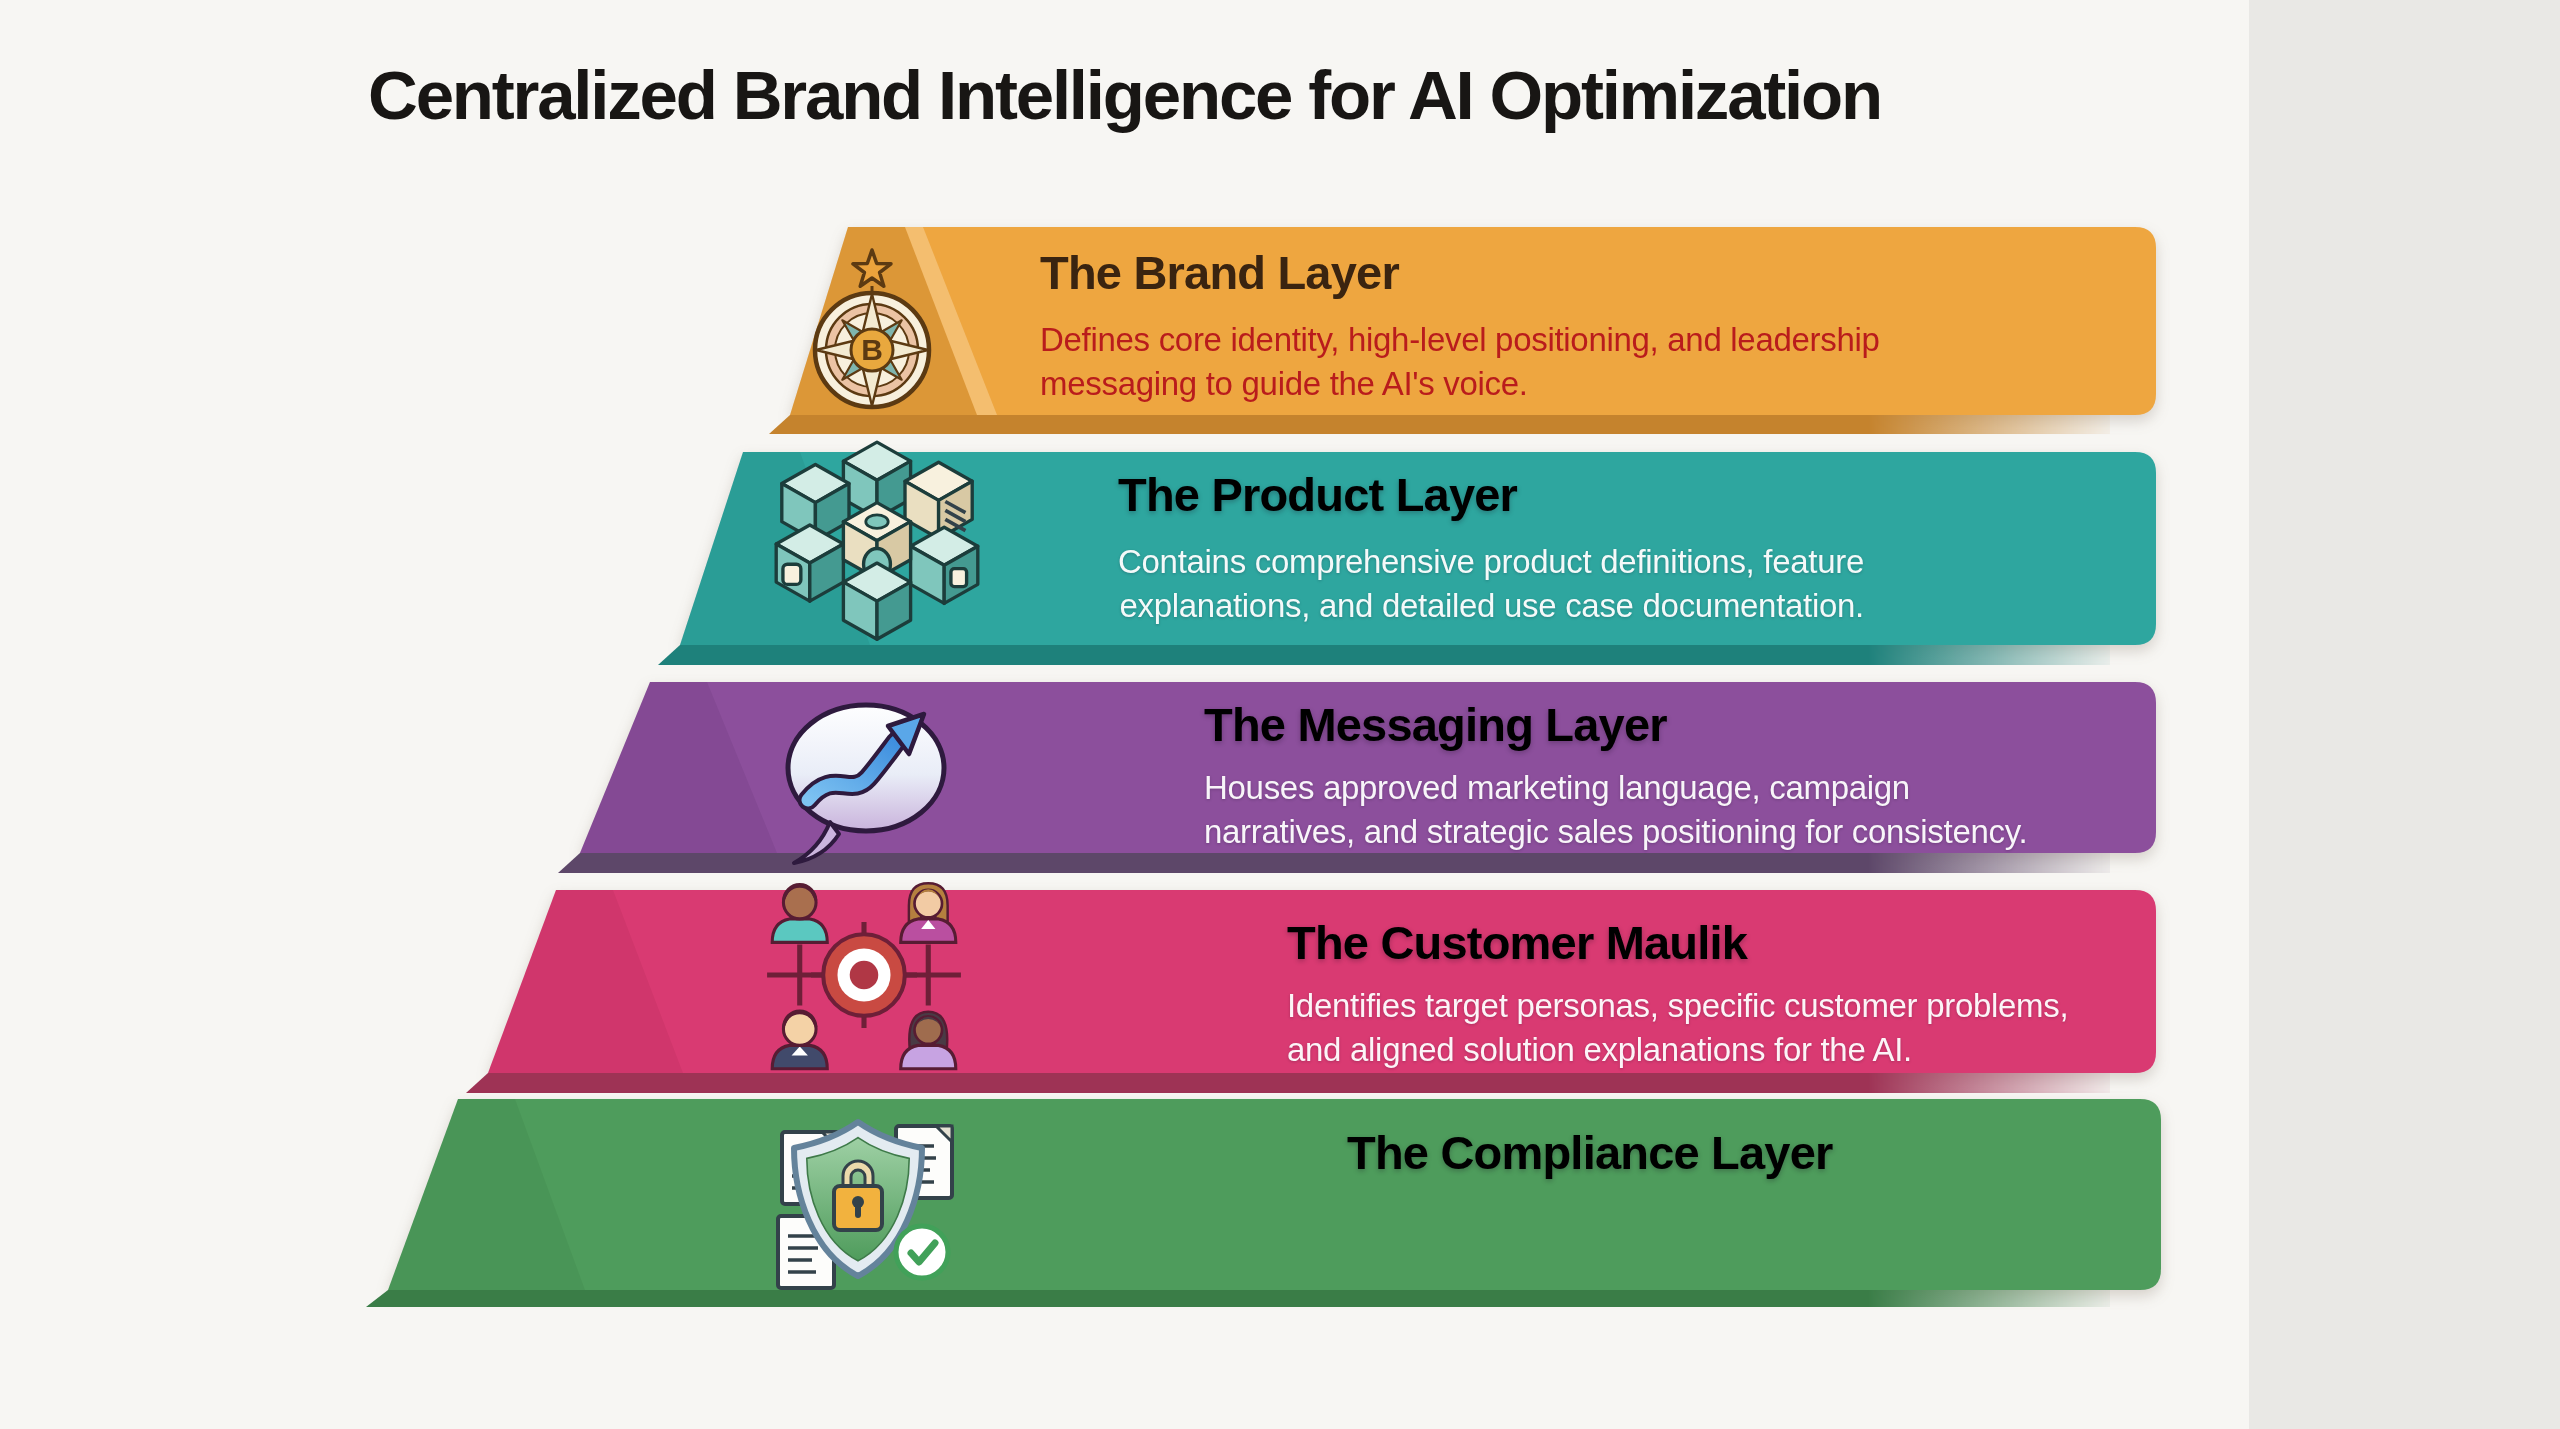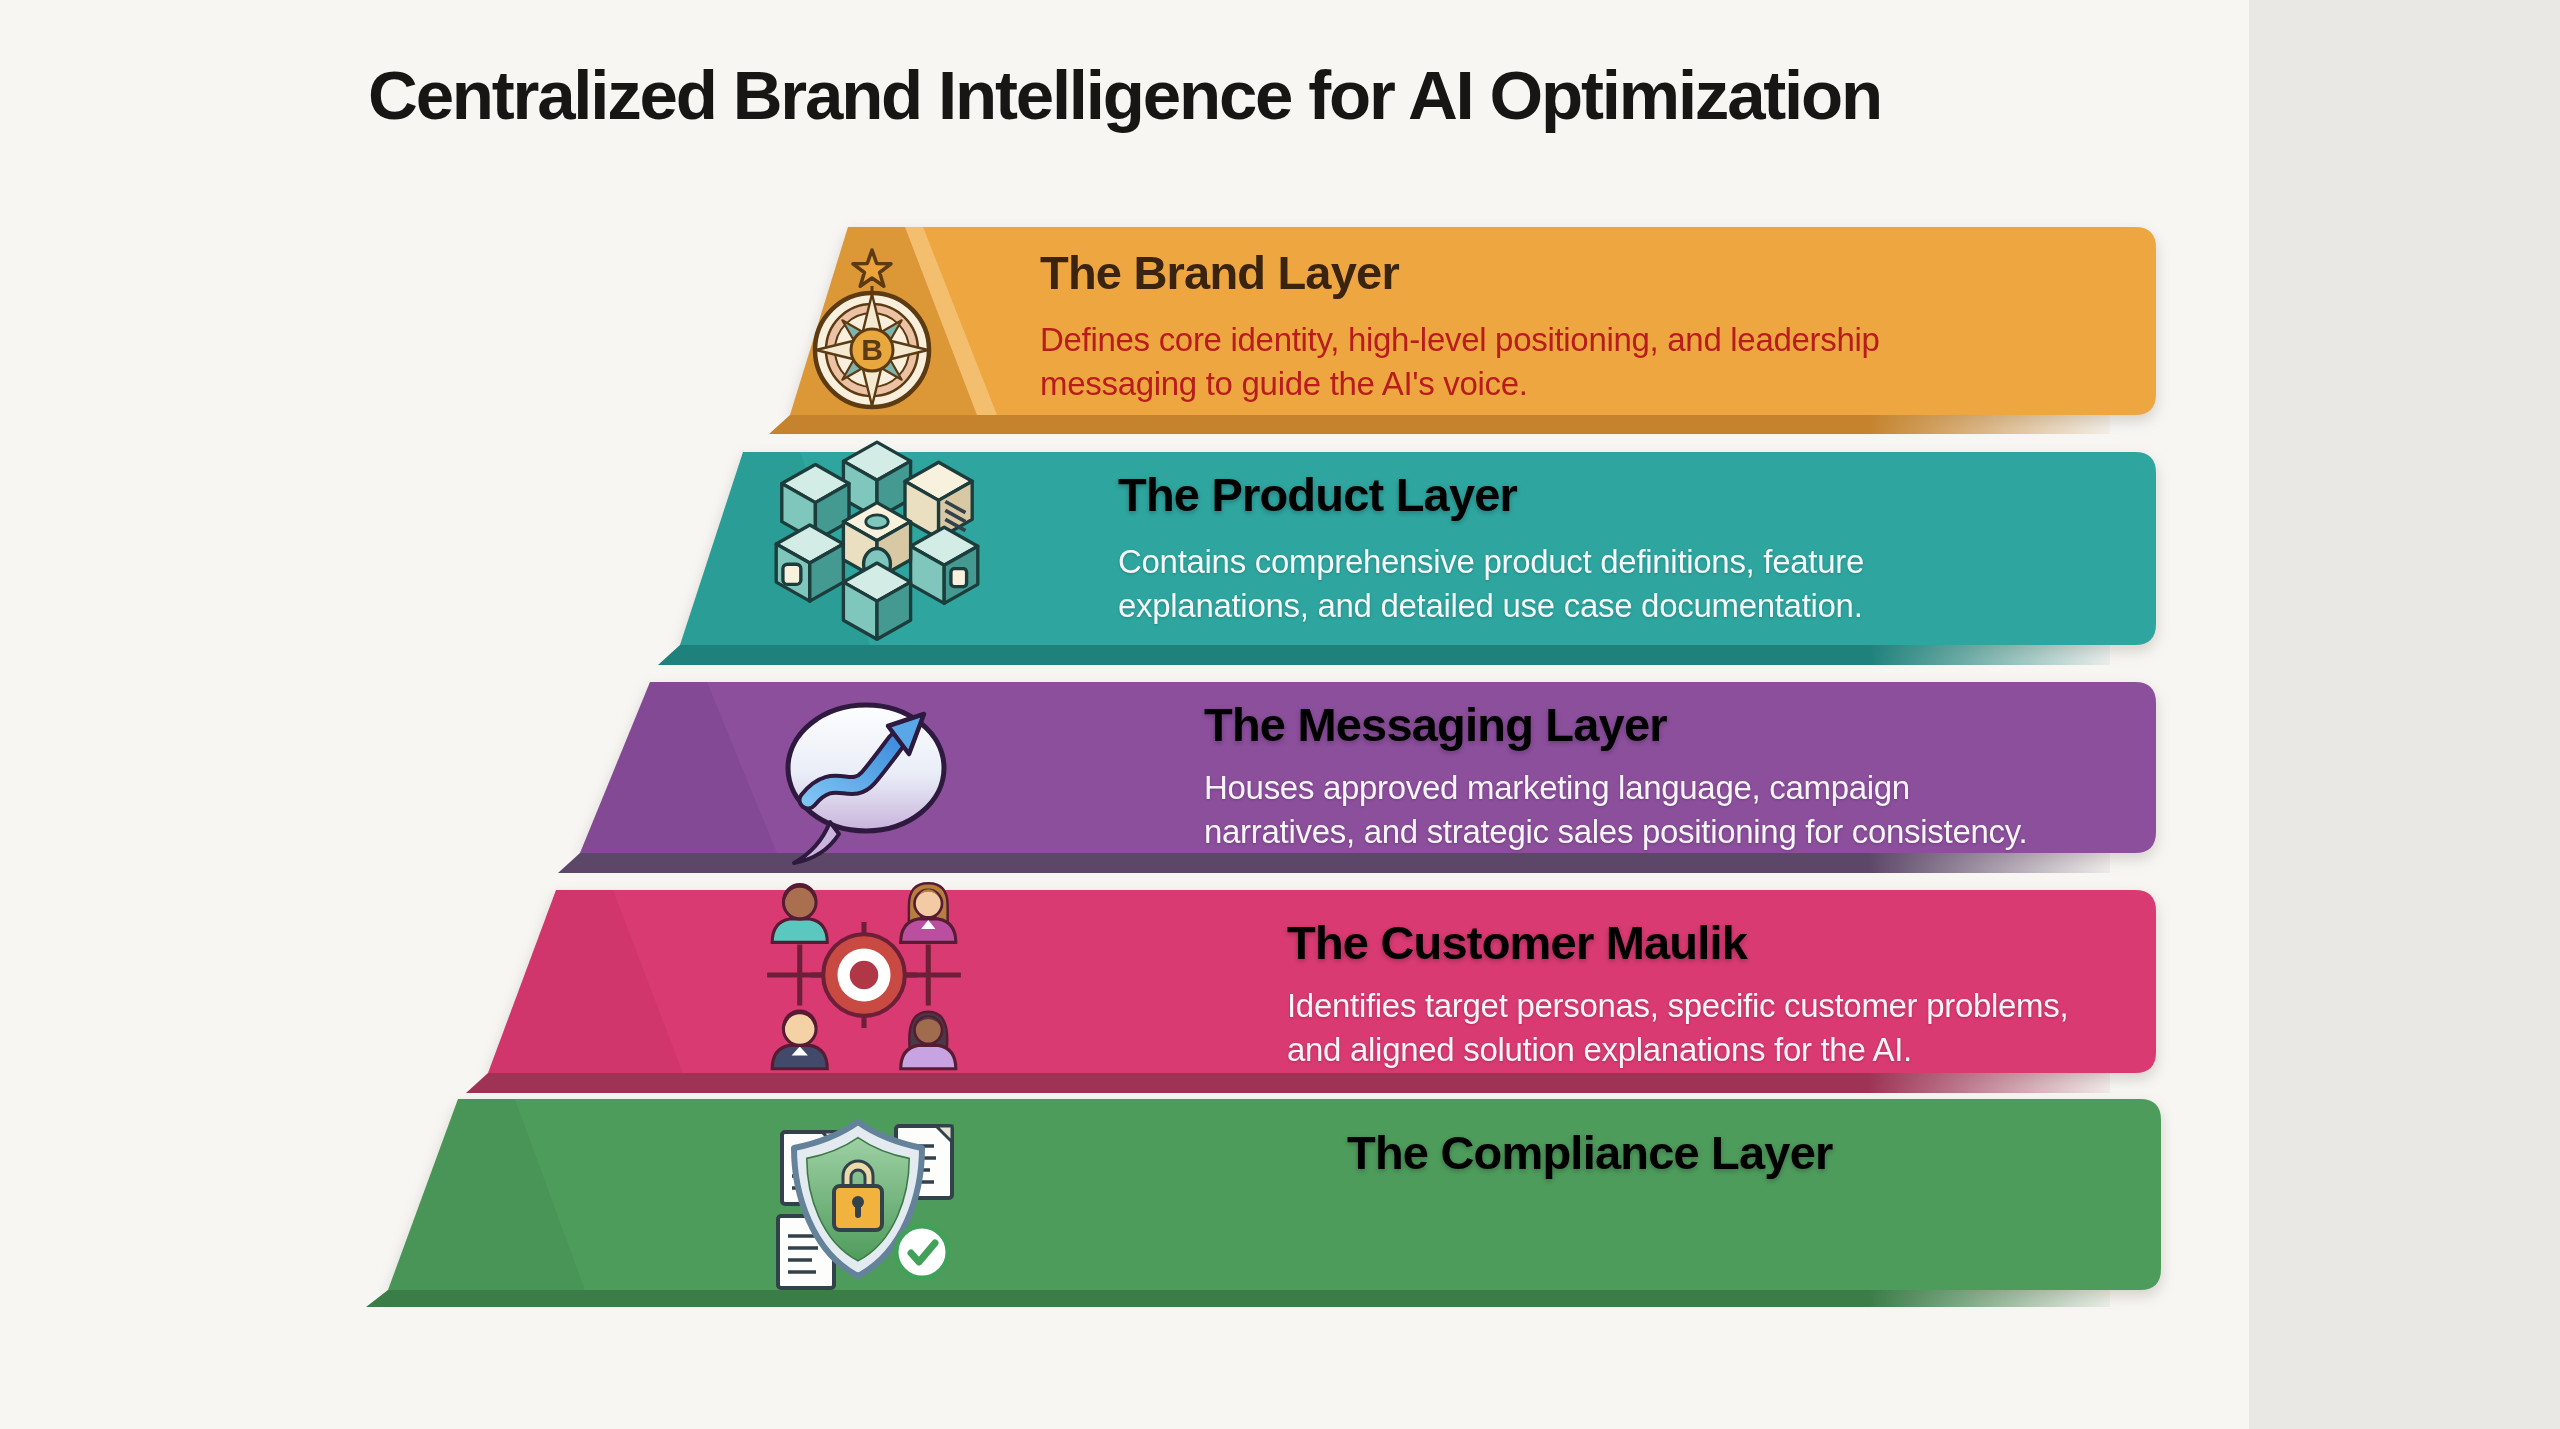--- a/index.html
+++ b/index.html
@@ -18,21 +18,21 @@
   .layer-heading{
     font-size:47px;font-weight:700;letter-spacing:-.8px;line-height:54px;white-space:nowrap;
   }
   .layer-desc span{display:block;white-space:nowrap;}
   .layer-desc{font-size:33px;font-weight:400;letter-spacing:-.3px;line-height:44px;}
   .light .layer-heading{color:#000000;text-shadow:0 2px 5px rgba(20,10,30,.28);}
   .light .layer-desc{color:rgba(255,255,255,.95);text-shadow:0 1px 3px rgba(20,10,30,.22);}
   .dark .layer-heading{color:#3A2410;}
   .dark .layer-desc{color:#b91c1c;}
   .lt1{left:1040px;top:246px;} .lb1{left:1040px;top:318px;}
-  .lt2{left:1118px;top:468px;} .lb2{left:1118px;top:540px;}
+  .lt2{left:1118px;top:468px;} .lb2{left:1118px;top:540px;text-align:right;}
   .lt3{left:1204px;top:698px;text-align:right;} .lb3{left:1204px;top:766px;}
   .lt4{left:1287px;top:916px;} .lb4{left:1287px;top:984px;}
   .lt5{left:1347px;top:1126px;} .lb5{left:1347px;top:1194px;}
   .logo-name{left:2408px;top:1294px;font-size:44px;font-weight:500;letter-spacing:.5px;color:#161616;}
   .logo-sub{left:2413px;top:1346px;font-size:18px;font-weight:400;letter-spacing:9.5px;color:#2E2E2E;}
 </style>
 </head>
 <body>
 
 <div class="canvas">

